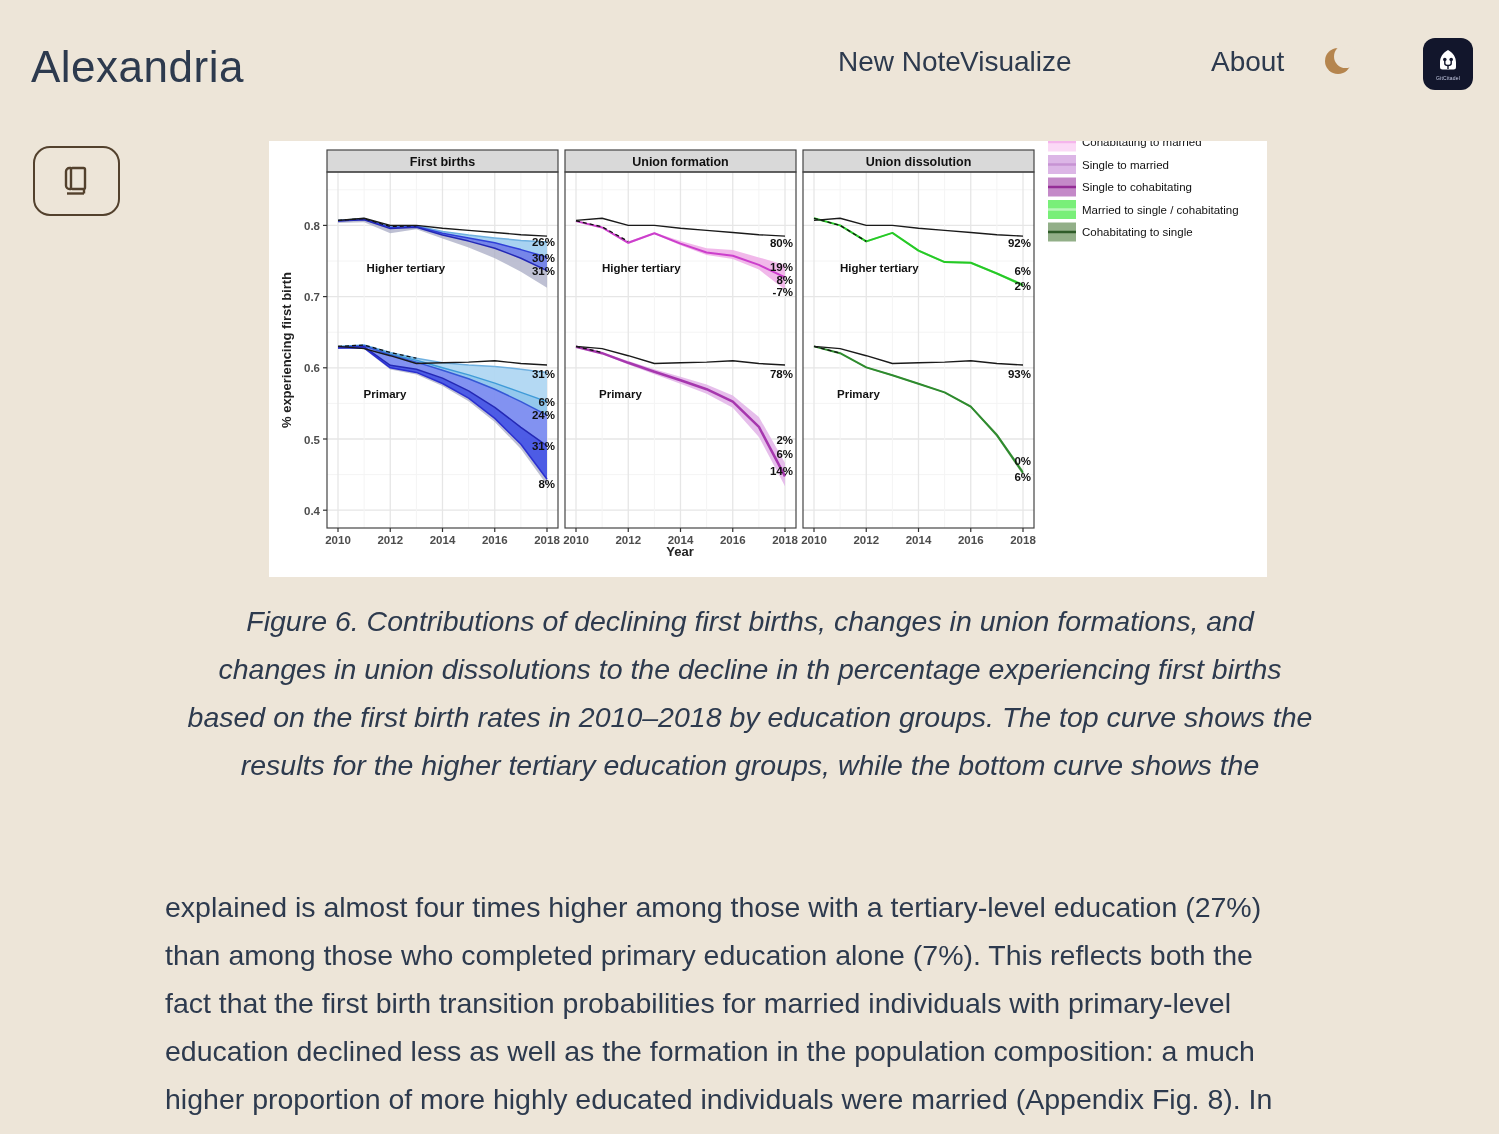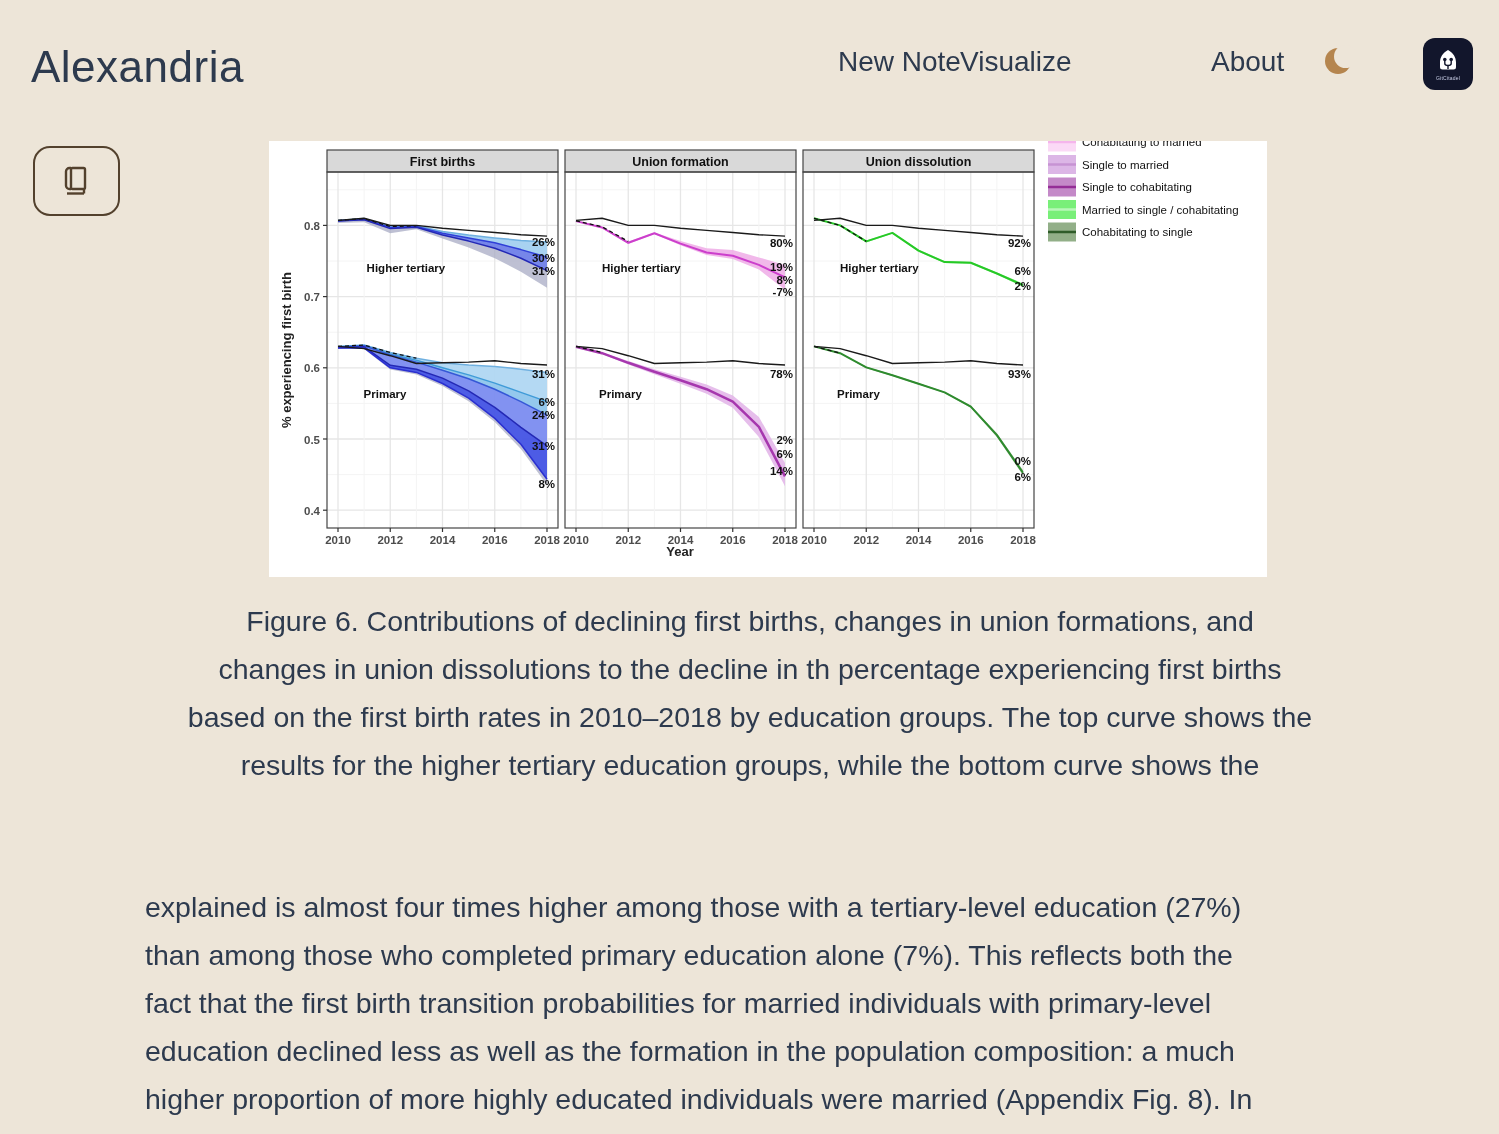--- a/index.html
+++ b/index.html
@@ -20,24 +20,24 @@
   .figure-wrap{position:absolute;left:269px;top:141px;width:998px;height:436px;background:#ffffff;overflow:hidden;}
   svg text{user-select:none;}
   .strip{font:600 12.5px "Liberation Sans",sans-serif;fill:#111;}
   .tick{font:600 11.5px "Liberation Sans",sans-serif;fill:#4d4d4d;}
   .anno{font:700 11.5px "Liberation Sans",sans-serif;fill:#111;}
   .pct{font:700 11.5px "Liberation Sans",sans-serif;fill:#111;}
   .legendtxt{font:500 11.5px "Liberation Sans",sans-serif;fill:#111;}
   .axislab{font:600 13px "Liberation Sans",sans-serif;fill:#222;}
 
   .caption{position:absolute;left:100px;top:597px;width:1300px;text-align:center;color:#2D3A4E;
-           font-size:28.5px;line-height:48px;}
+           font-size:28.5px;line-height:48px;font-style:italic;}
   .caption div{white-space:nowrap;}
   .bodytext{position:absolute;left:145px;top:883px;width:1300px;color:#2D3A4E;font-size:28.5px;line-height:48px;}
-  .bodytext div{white-space:nowrap;}
+  .bodytext div{white-space:nowrap;margin-left:20px;}
 </style>
 </head>
 <body>
 
 <div id="page">
 
   <div class="brand">Alexandria</div>
   <a class="nav-link" id="nav-new">New Note</a>
   <a class="nav-link" id="nav-vis">Visualize</a>
   <a class="nav-link" id="nav-about">About</a>

